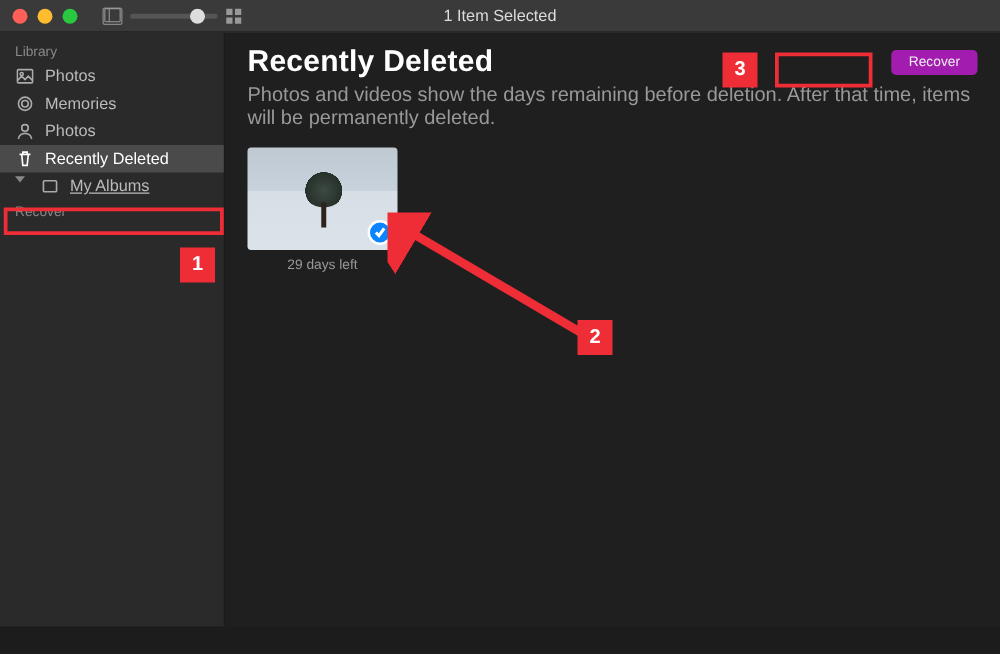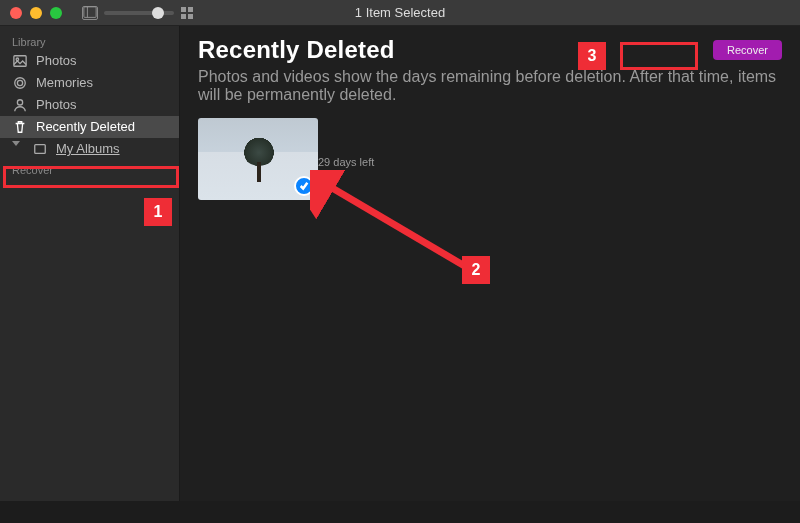--- a/index.html
+++ b/index.html
@@ -26,21 +26,21 @@
   .side-item.selected .side-icon svg { stroke:#fff; }
   .disclosure { position:relative;text-decoration:underline; }
   .tri { display:inline-block; width:0; height:0; border-left:4px solid transparent; border-right:4px solid transparent; border-top:5px solid #888; margin-right:4px; }
   
   .main { flex:1; background:#1f1f1f; padding:10px 18px; min-width:0; overflow:hidden; }
   .main-header { display:flex; align-items:center; gap:10px; }
   .page-title { font-size:24px; font-weight:800; color:#fff; flex:1; letter-spacing:0.2px; }
   .btn { background:#a21caf; color:#eee; border:none; border-radius:4px; padding:4px 14px; font-size:11px; cursor:default; }
   .subtitle { font-size:16px; color:#999; margin-top:4px; }
   .grid { margin-top:14px; display:flex; flex-wrap:wrap; gap:20px; }
-  .thumb-wrap { display:flex; flex-direction:row; align-items:center; }
+  .thumb-wrap { display:flex; flex-direction:column; align-items:center; }
   .thumb { width:120px; height:82px; border-radius:3px; position:relative; background: linear-gradient(#bfc9d2 0%, #c7d2dc 42%, #d7dee5 42%, #dbe3ea 100%); overflow:hidden; }
   .tree { position:absolute; left:44px; top:18px; width:34px; height:48px; }
   .tree .canopy { width:34px; height:30px; background: radial-gradient(circle at 50% 55%, #3c4a44 0%, #263029 62%, transparent 63%); border-radius:50%; }
   .tree .trunk { width:4px; height:20px; background:#2c241c; margin:-4px auto 0; }
   .check-badge { position:absolute; right:4px; bottom:4px; width:20px; height:20px; border-radius:50%; background:#0a84ff; border:2px solid #fff; display:flex; align-items:center; justify-content:center; }
   .check-badge svg { width:10px; height:10px; stroke:#fff; stroke-width:3; fill:none; }
   .caption { font-size:11px; color:#999; margin-top:6px; }
   
   .annot-box { position:absolute; border:3px solid #ef2d36; pointer-events:none; }
   .annot-num { position:absolute; width:28px; height:28px; background:#ef2d36; color:#fff; font-size:16px; font-weight:700; display:flex; align-items:center; justify-content:center; pointer-events:none; }

